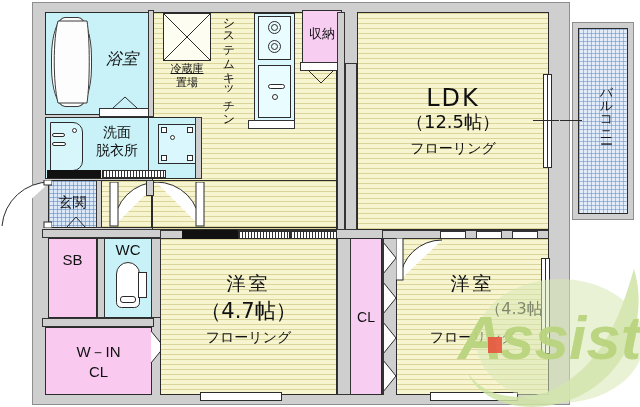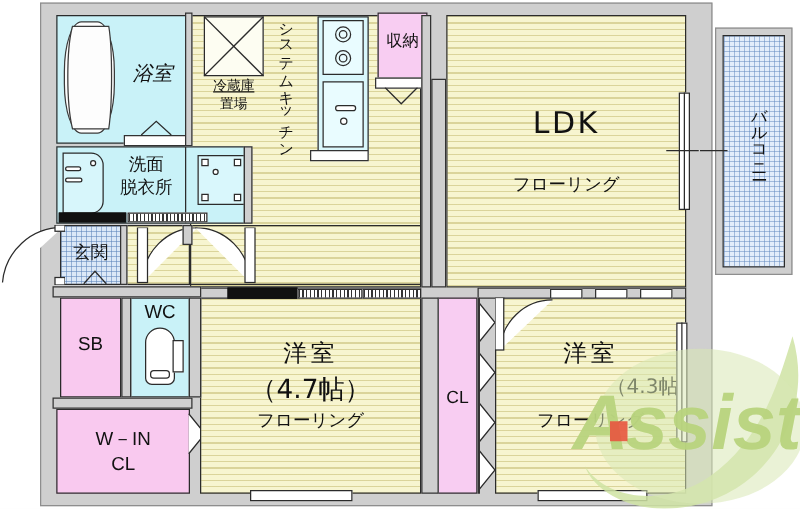--- a/index.html
+++ b/index.html
@@ -80,20 +80,21 @@
 
 <div id="plan">
 
   <div class="abs wallgrey" style="left:32px;top:2px;width:538px;height:403px;border:1px solid #8e8e8e;"></div>
 
   <div class="abs fl-white" style="left:0px;top:0px;width:32px;height:407px;"></div>
 
   <div class="abs fl-floor wallline" style="left:357px;top:12px;width:192px;height:218px;"></div>
 
   <div class="lbl jp big" style="left:357px;top:85px;width:192px;">LDK</div>
+  <div class="lbl jp" style="left:357px;top:112px;width:192px;font-size:18px;letter-spacing:0px;">（12.5帖）</div>
   <div class="lbl jp mid" style="left:357px;top:141px;width:192px;font-size:14px;">フローリング</div>
 
   <div class="abs fl-floor wallline" style="left:152px;top:12px;width:185px;height:218px;"></div>
 
   <div class="abs fridge" style="left:163px;top:13px;width:48px;height:48px;"></div>
   <svg class="abs" style="left:163px;top:13px;width:48px;height:48px;" viewBox="0 0 48 48">
     <line x1="0" y1="0" x2="48" y2="48" stroke="#2b2b2b" stroke-width="1"></line>
     <line x1="48" y1="0" x2="0" y2="48" stroke="#2b2b2b" stroke-width="1"></line>
   </svg>
   <div class="lbl jp sm" style="left:161px;top:63px;width:52px;font-size:11px;text-decoration:underline;">冷蔵庫</div>
@@ -174,21 +175,21 @@
     <path d="M6,44 A44,44 0 0 1 50,0" fill="#fff" stroke="#2b2b2b" stroke-width="1"></path>
     <rect x="2" y="0" width="8" height="44" fill="#fff" stroke="#2b2b2b" stroke-width="1"></rect>
   </svg>
 
   <svg class="abs" style="left:150px;top:182px;width:56px;height:46px;" viewBox="0 0 56 46">
     <path d="M50,44 A44,44 0 0 0 6,0" fill="#fff" stroke="#2b2b2b" stroke-width="1"></path>
     <rect x="46" y="0" width="8" height="44" fill="#fff" stroke="#2b2b2b" stroke-width="1"></rect>
   </svg>
 
   <div class="abs fl-pink2 wallline" style="left:48px;top:238px;width:49px;height:80px;"></div>
-  <div class="lbl lat" style="left:48px;top:268px;width:49px;font-size:15px;">SB</div>
+  <div class="lbl lat" style="left:48px;top:252px;width:49px;font-size:15px;">SB</div>
 
   <div class="abs fl-wet wallline" style="left:104px;top:238px;width:48px;height:80px;"></div>
   <div class="lbl lat" style="left:104px;top:242px;width:48px;font-size:15px;">WC</div>
   <div class="abs toiletbowl" style="left:116px;top:262px;width:24px;height:46px;"></div>
   <div class="abs tank" style="left:138px;top:272px;width:9px;height:26px;"></div>
   <div class="abs" style="left:120px;top:296px;width:16px;height:7px;background:#fff;border:1px solid #2b2b2b;border-radius:3px;"></div>
 
   <div class="abs fl-pink2 wallline" style="left:45px;top:327px;width:107px;height:68px;"></div>
   <div class="lbl lat" style="left:45px;top:344px;width:107px;font-size:15px;">W－IN</div>
   <div class="lbl lat" style="left:45px;top:364px;width:107px;font-size:15px;">CL</div>

